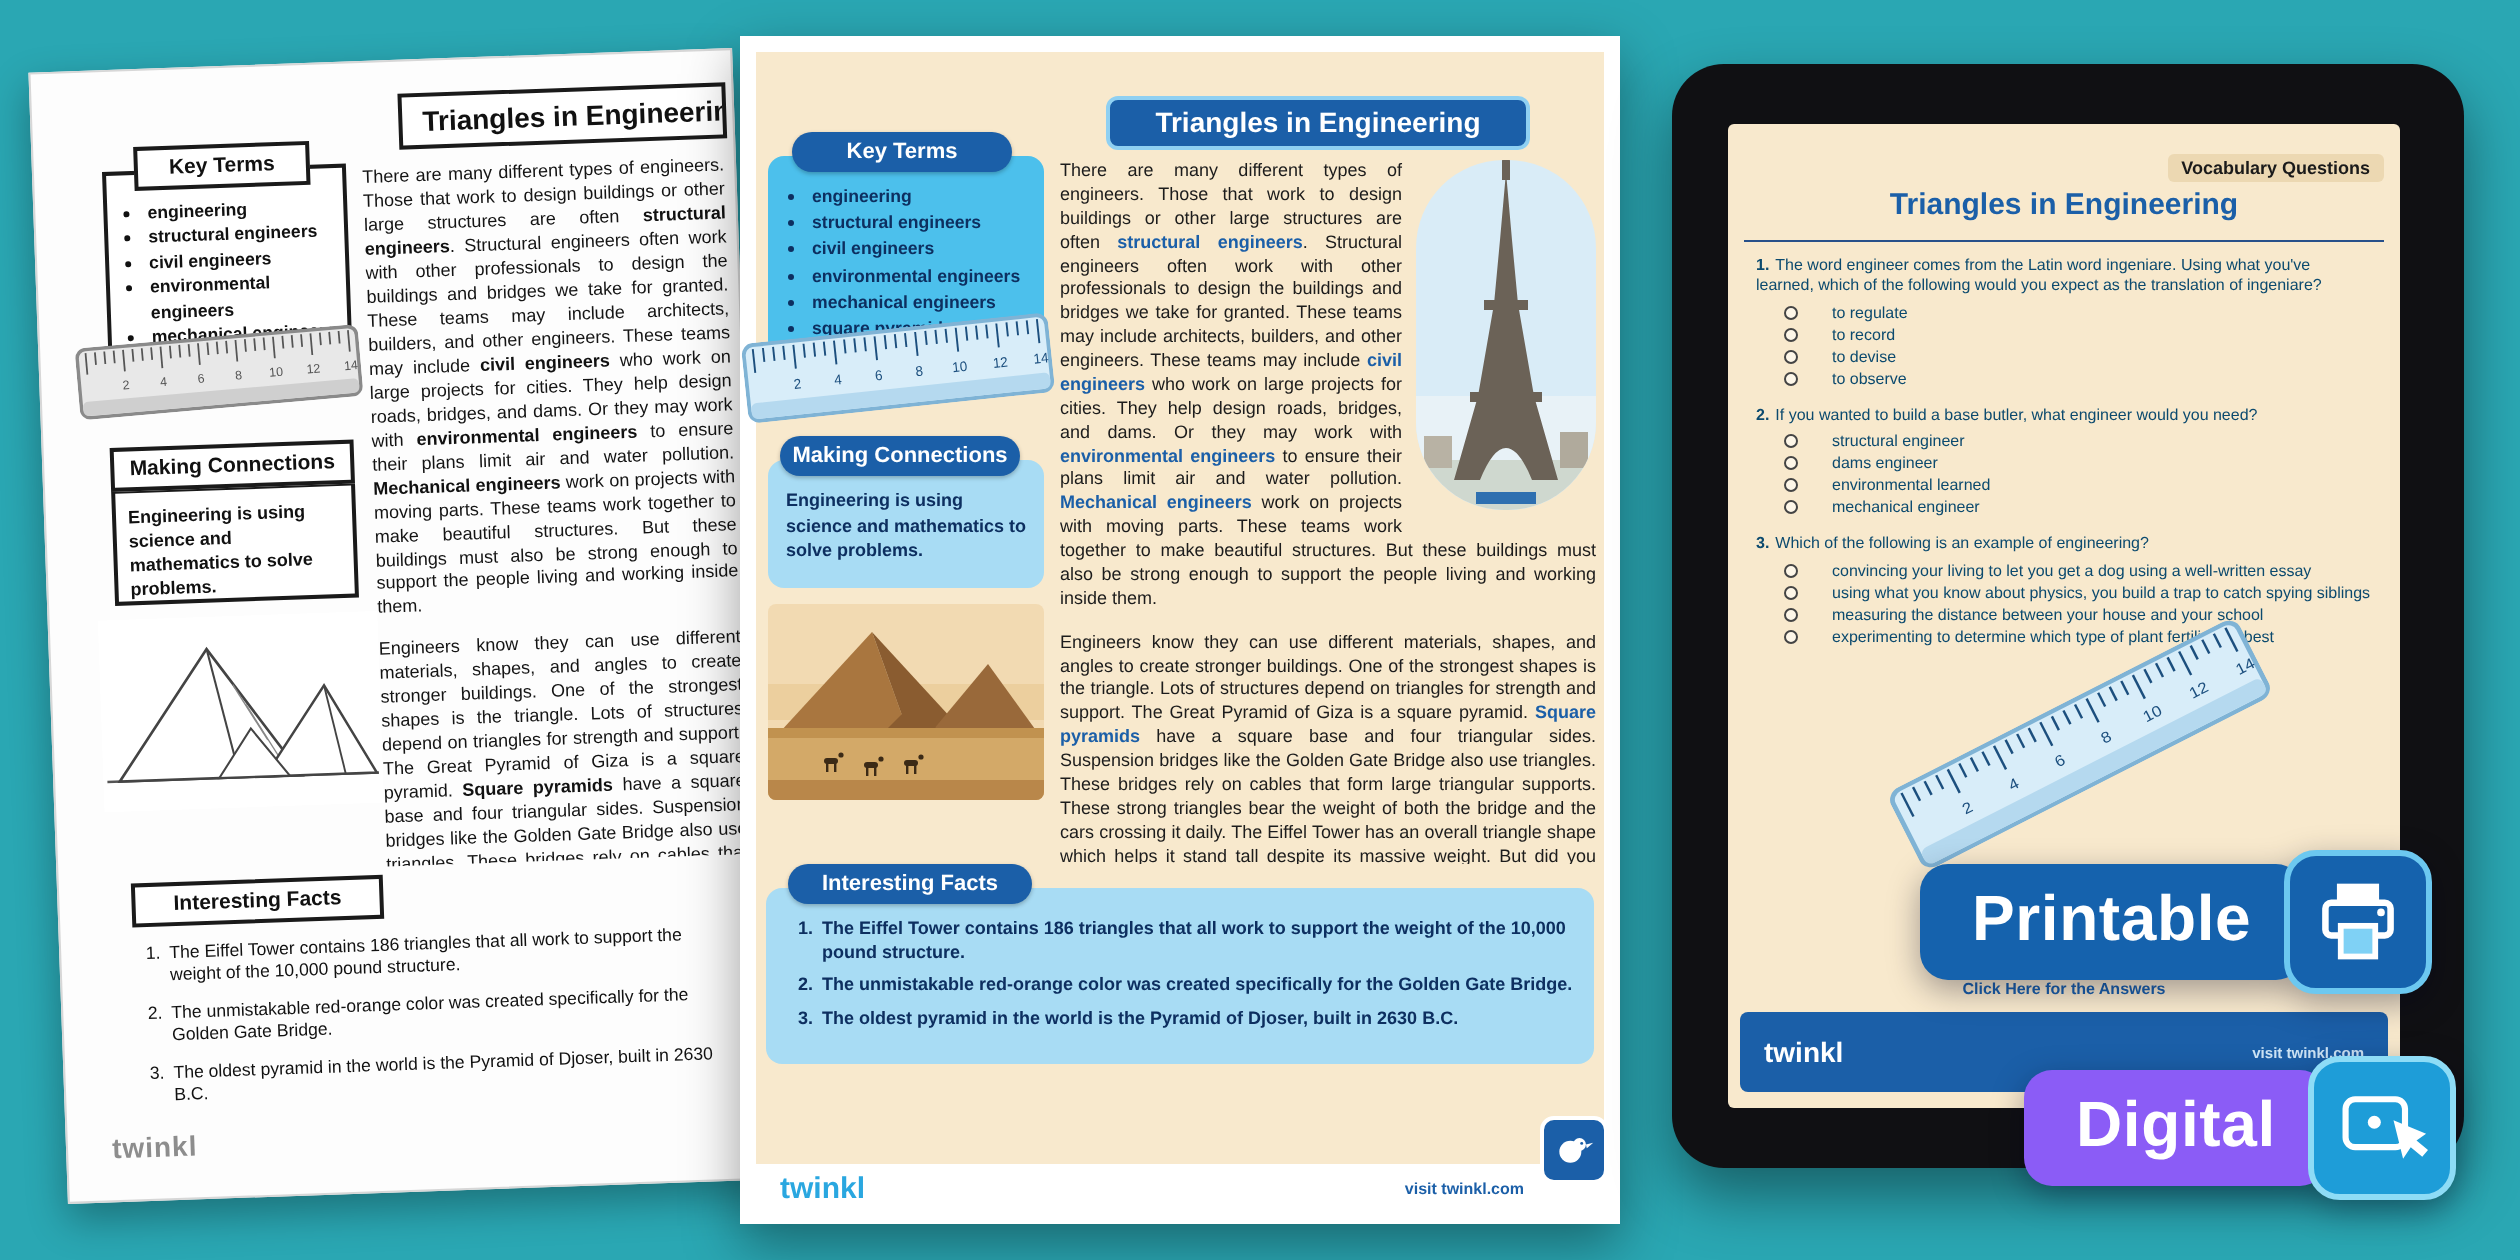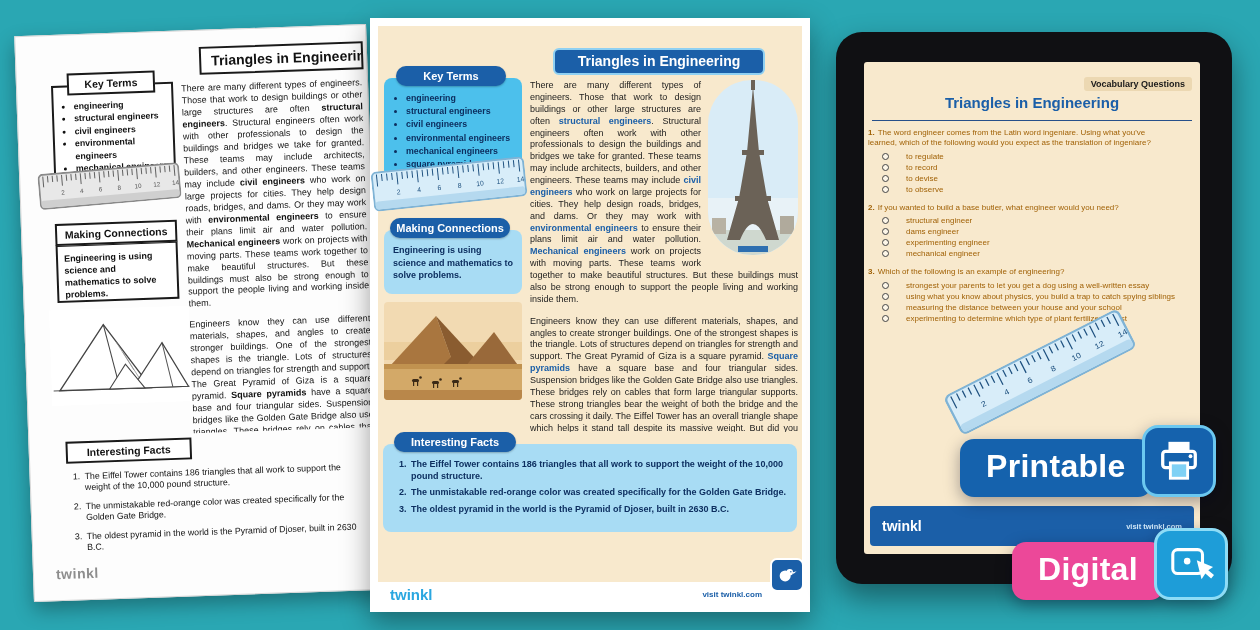--- a/index.html
+++ b/index.html
@@ -69,44 +69,44 @@
 
   
   .tablet { position:absolute; left:836px; top:32px; width:396px; height:552px; background:#101013;
         border-radius:26px; box-shadow:0 14px 30px rgba(0,0,0,.42); z-index:3; }
   .screen { position:absolute; left:28px; top:30px; width:336px; height:492px; background:#f8e9cd;
         border-radius:3px; overflow:hidden; }
   .t-tab { position:absolute; right:8px; top:15px; font-size:9px; font-weight:700; color:#1a1a1a;
         background:#ecd8b2; padding:2px 7px; border-radius:3px; }
   .t-title { position:absolute; left:0; width:100%; top:32px; text-align:center; font-size:15px; font-weight:700; color:#1b5fa8; }
   .t-rule { position:absolute; left:8px; right:8px; top:58px; border-top:1.5px solid #27508a; }
-  .t-questions { position:absolute; left:4px; top:66px; width:308px; color:#a16207; }
+  .t-questions { position:absolute; left:14px; top:66px; width:308px; color:#0c4a6e; }
   .tq { margin-bottom:9px; }
   .tq-text { font-size:8px; line-height:1.3; margin-bottom:3px; }
   .tq-num { font-weight:700; margin-right:3px; }
   .opt { display:flex; align-items:center; margin:2px 0 2px 14px;gap:12px; }
   .radio { width:7px; height:7px; border:1px solid #444; border-radius:50%; margin-right:5px; background:#fdf6e8; flex:none; }
   .opt-label { font-size:8px; }
   #t-ruler { left:78px; top:288px; width:196px; height:44px; transform:rotate(-27deg); z-index:2; }
   .t-click { position:absolute; left:0; width:100%; top:428px; text-align:center; font-size:8px; font-weight:700; color:#1b5fa8; }
   .t-footer { position:absolute; left:6px; right:6px; bottom:8px; height:40px; background:#1b5fa8; border-radius:4px;
         display:flex; align-items:center; justify-content:space-between; padding:0 12px; }
   .t-footer-brand { color:#fff; font-size:14px; font-weight:700; }
   .t-footer-visit { color:#cfe6f7; font-size:7.5px; font-weight:700; }
 
   
-  .badge { position:absolute; display:flex; align-items:flex-end; z-index:5; filter:drop-shadow(0 5px 8px rgba(0,0,25,.35)); }
+  .badge { position:absolute; display:flex; align-items:center; z-index:5; filter:drop-shadow(0 5px 8px rgba(0,0,25,.35)); }
   .pill-lg { height:58px; border-radius:14px; color:#fff; font-size:32px; font-weight:700; display:flex;
         align-items:center; padding:0 26px 4px; letter-spacing:.3px; }
   .icon-box { width:74px; height:72px; border-radius:16px; margin-left:-10px; display:flex; align-items:center; justify-content:center; }
   #badge-printable { left:960px; top:425px; }
   #badge-printable .pill-lg { background:#1562ad; }
   #badge-printable .icon-box { background:#1562ad; border:3px solid #6cc8f0; }
   #badge-digital { left:1012px; top:528px; }
-  #badge-digital .pill-lg { background:#ec4899; }
+  #badge-digital .pill-lg { background:#8b5cf6; }
   #badge-digital .icon-box { background:#1e9dd8; border:3px solid #8edcf6; }
 </style>
 </head>
 <body>
 
 <div class="stage">
 
   <div class="bw">
     <div class="bw-title">Triangles in Engineering</div>
 
@@ -363,35 +363,35 @@
           <div class="opt">
               <span class="radio"></span>
               <span class="opt-label">structural engineer</span>
             </div>
           <div class="opt">
               <span class="radio"></span>
               <span class="opt-label">dams engineer</span>
             </div>
           <div class="opt">
               <span class="radio"></span>
-              <span class="opt-label">experimenting engineer</span>
+              <span class="opt-label">environmental learned</span>
             </div>
           <div class="opt">
               <span class="radio"></span>
               <span class="opt-label">mechanical engineer</span>
             </div>
         </div>
 
         <div class="tq">
           <div class="tq-text">
             <span class="tq-num">3.</span><span>Which of the following is an example of engineering?</span>
           </div>
           <div class="opt">
               <span class="radio"></span>
-              <span class="opt-label">strongest your parents to let you get a dog using a well-written essay</span>
+              <span class="opt-label">convincing your living to let you get a dog using a well-written essay</span>
             </div>
           <div class="opt">
               <span class="radio"></span>
               <span class="opt-label">using what you know about physics, you build a trap to catch spying siblings</span>
             </div>
           <div class="opt">
               <span class="radio"></span>
               <span class="opt-label">measuring the distance between your house and your school</span>
             </div>
           <div class="opt">

